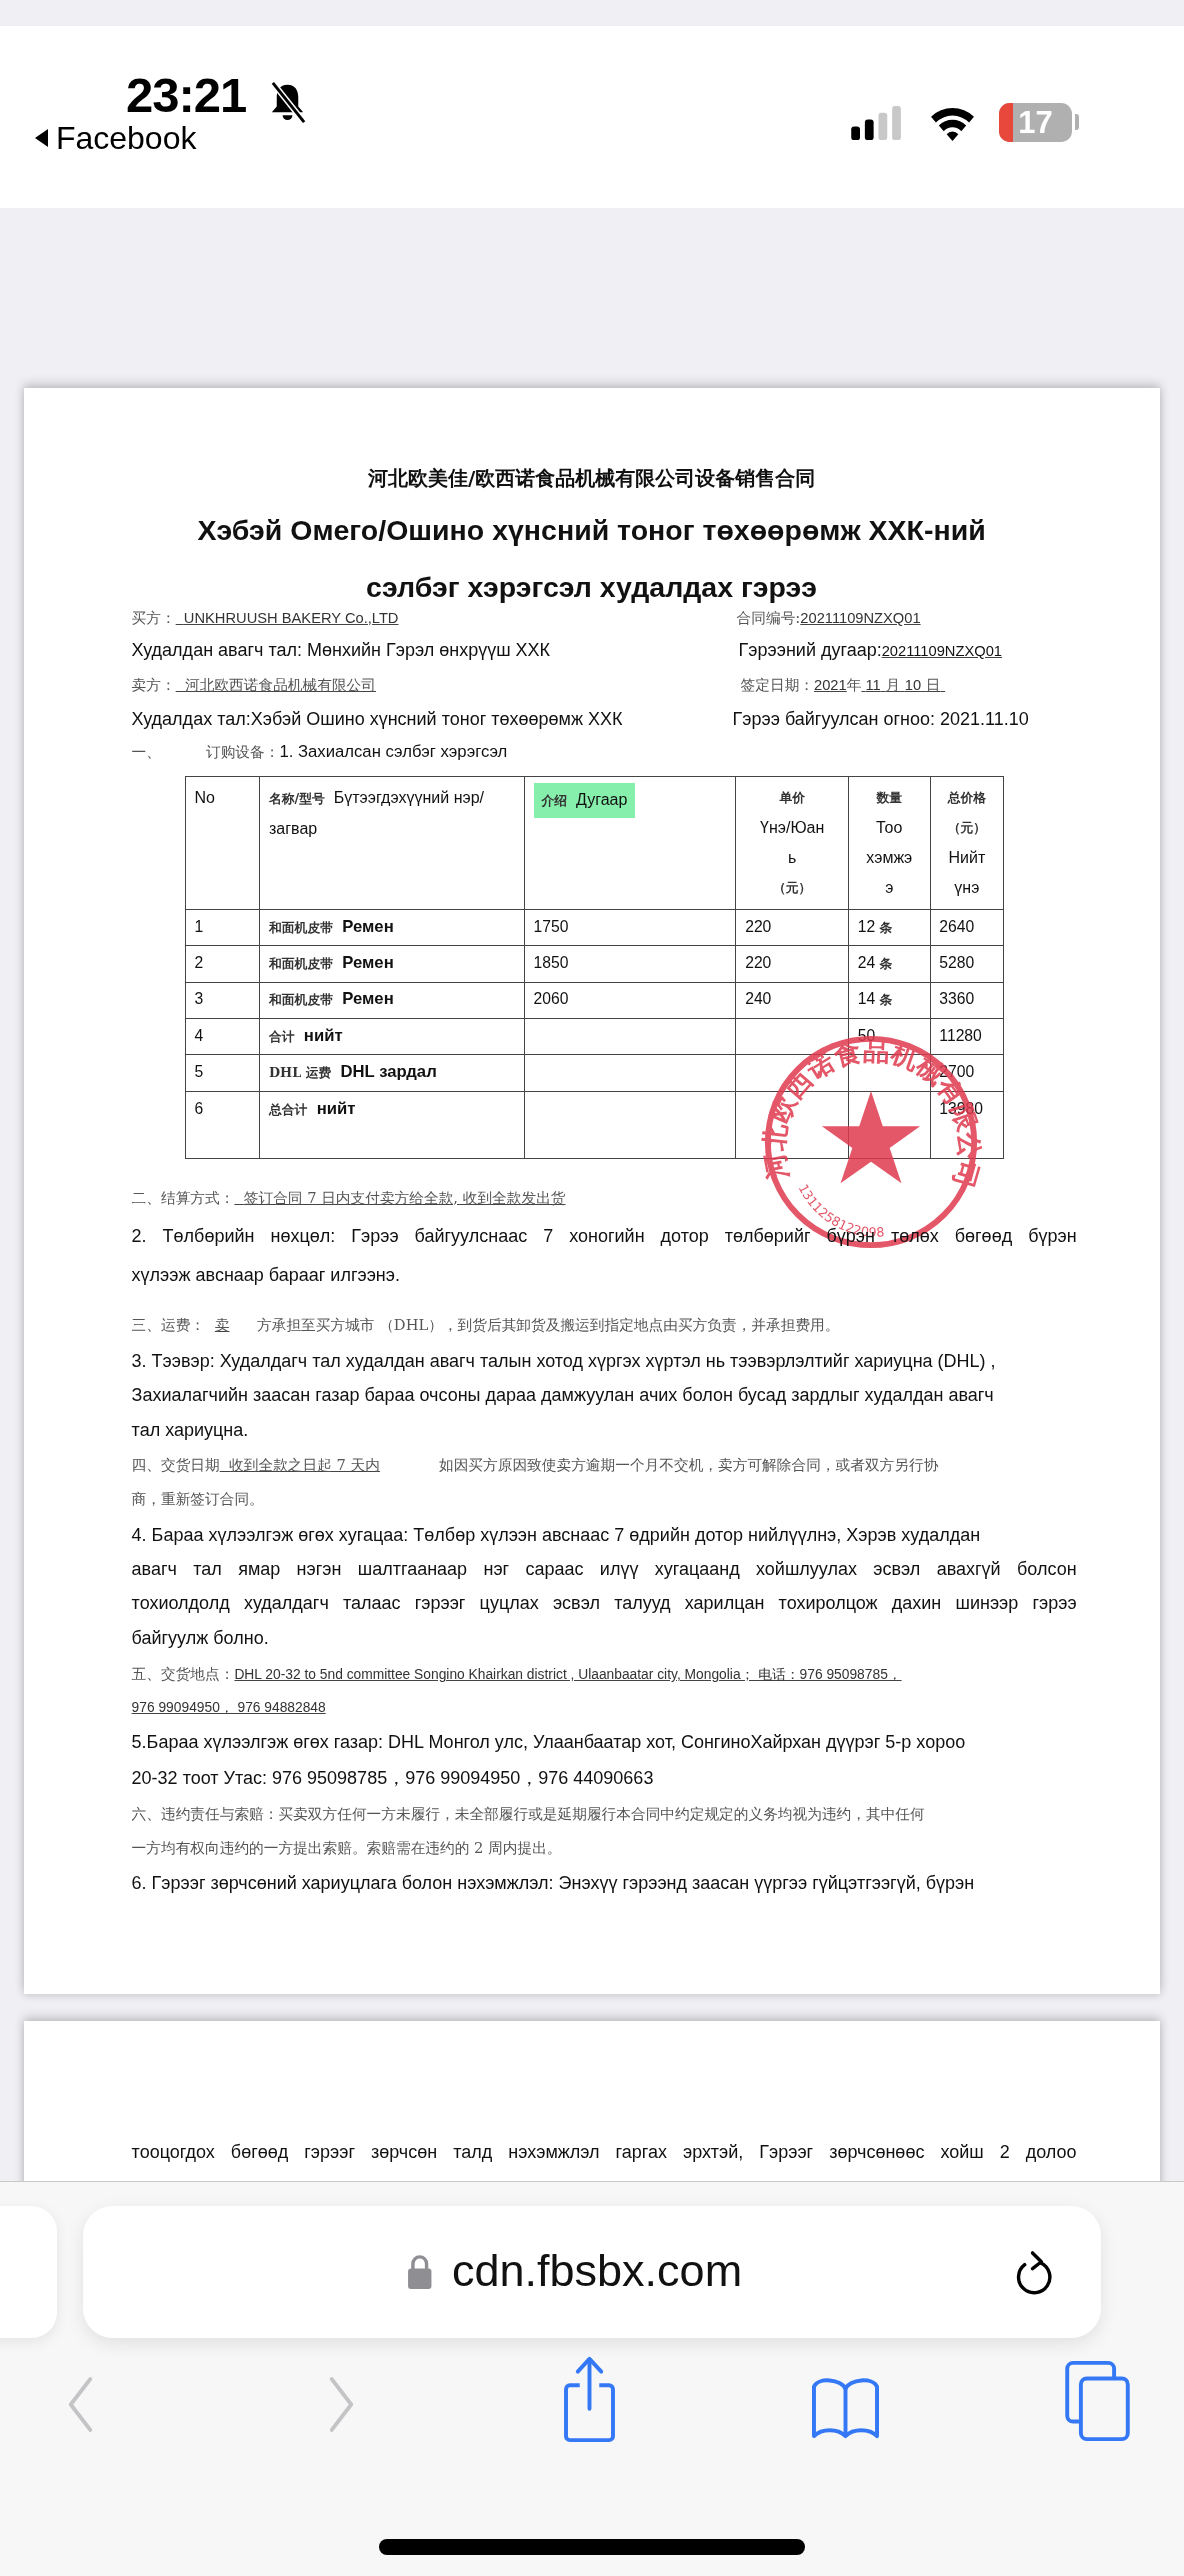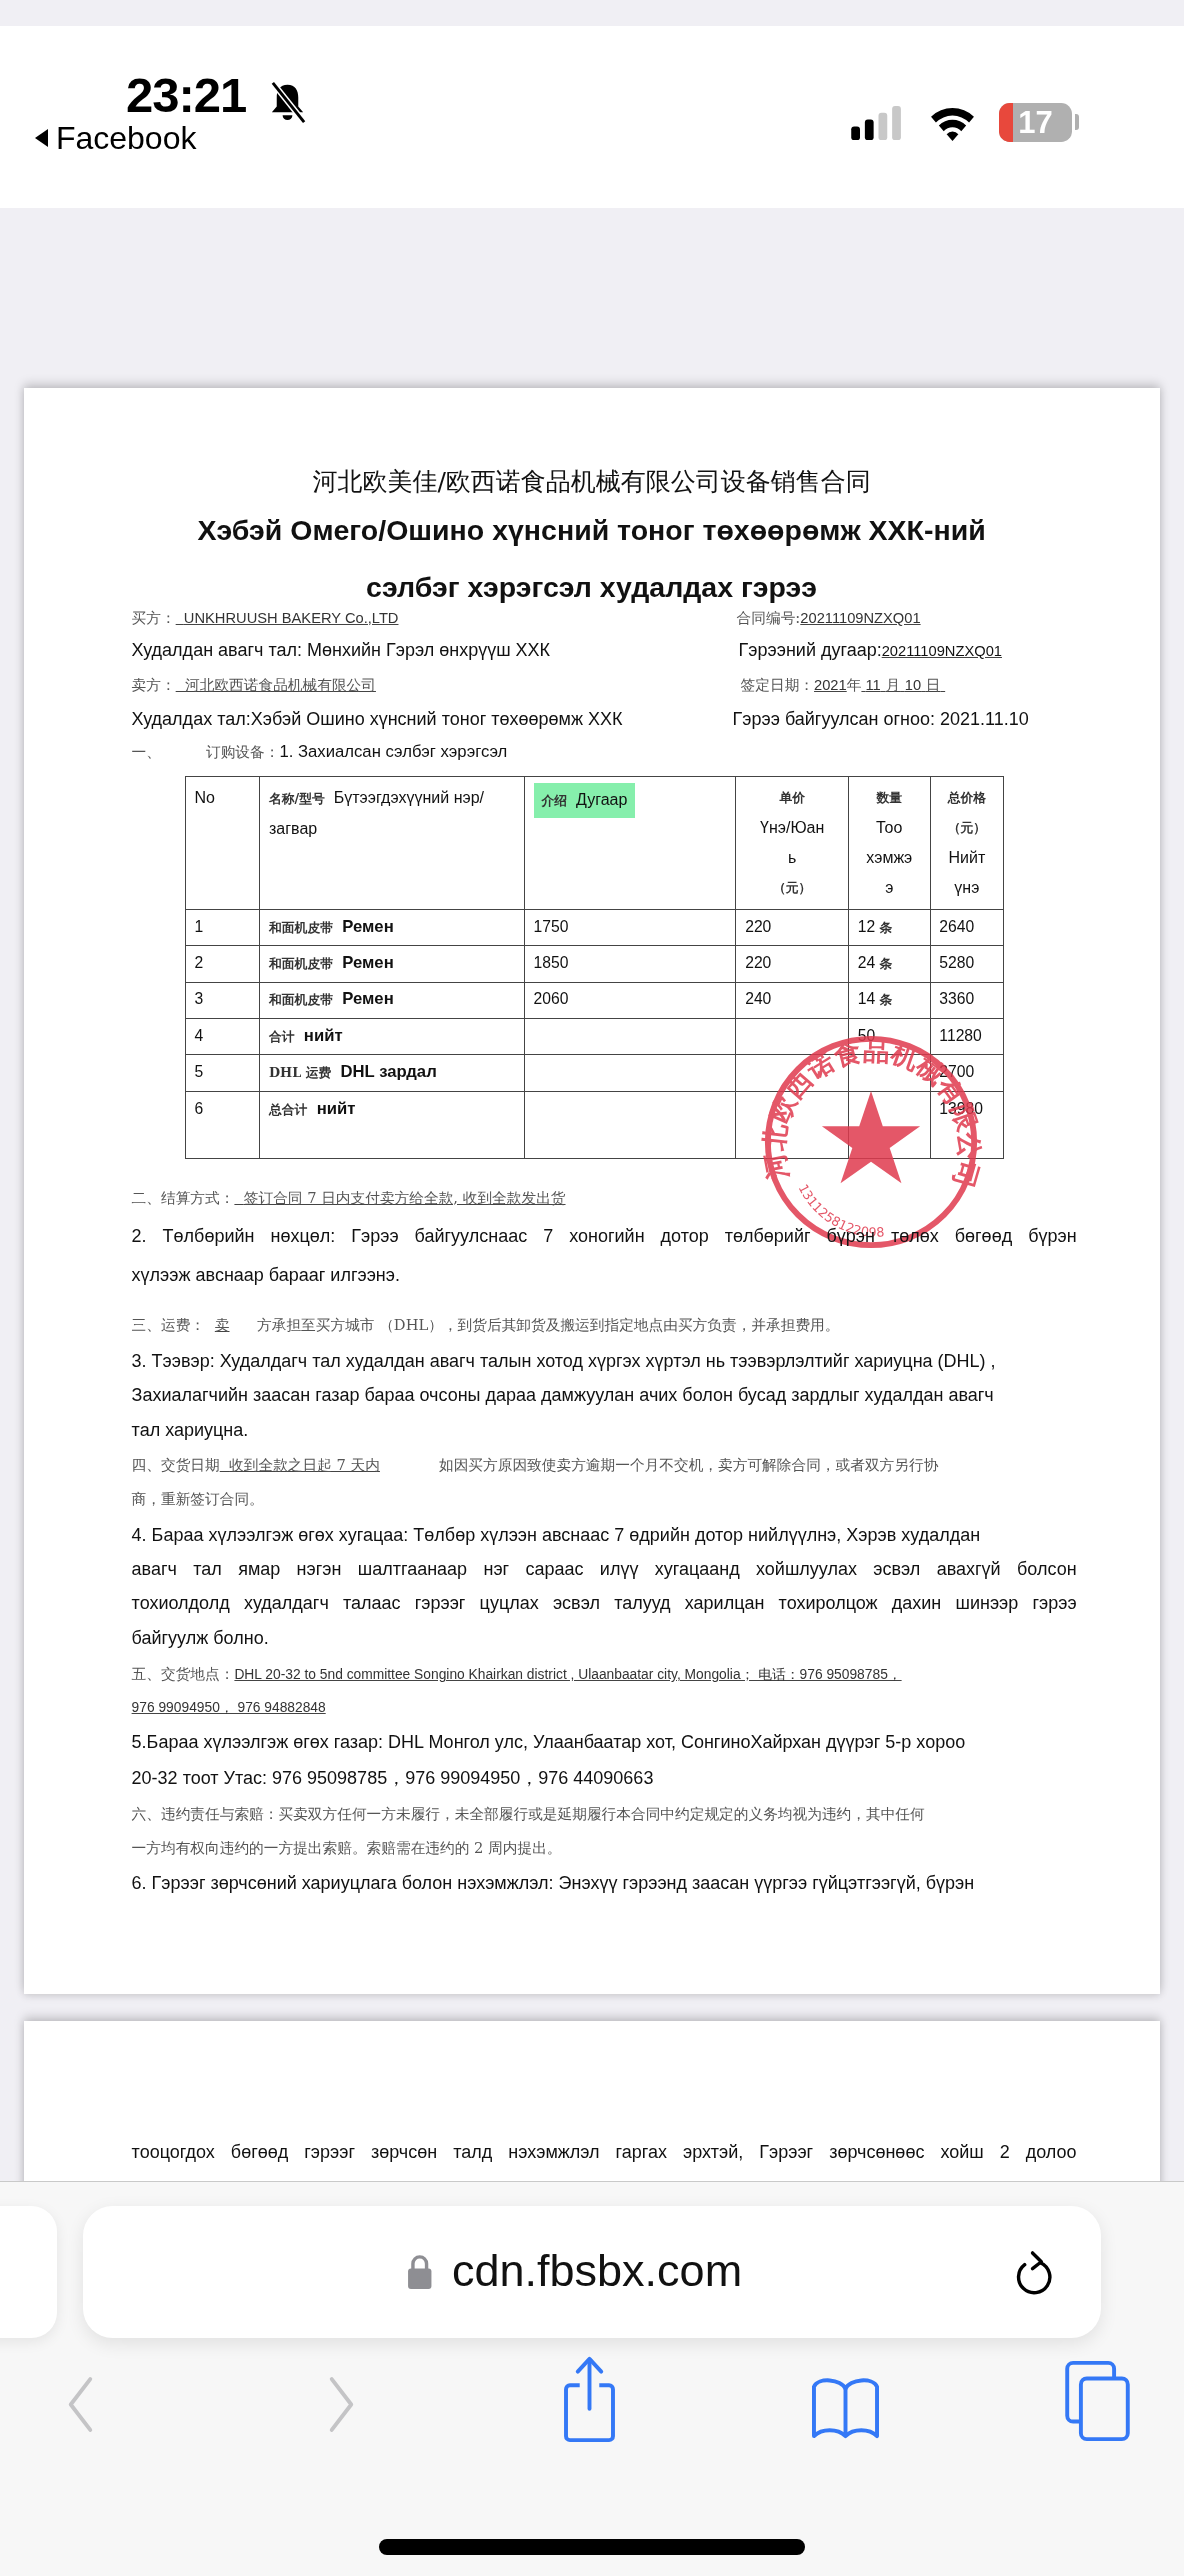--- a/index.html
+++ b/index.html
@@ -36,21 +36,21 @@
   .page {
     position:absolute; left:23.6px; width:1136px; background:#fff;
     box-shadow:0 -3.9px 9.8px rgba(0,0,0,0.18), 0 2px 7.9px rgba(0,0,0,0.12);
   }
   .page1 { top:388px; height:1606px; }
   .page2 { top:2021px; height:295px; }
 
   .doc { position:absolute; left:0; top:0; width:1136px; }
   .t-cn {
     position:absolute; left:0; width:1136px; top:77px; text-align:center;
-    font-family:"DejaVu Sans",sans-serif; font-size:25px; color:#111;
+    font-family:"DejaVu Sans",sans-serif; font-size:20px; color:#111;font-weight:bold;
   }
   .t-mn1, .t-mn2 {
     position:absolute; left:0; width:1136px; text-align:center; font-weight:bold; font-size:28.5px; color:#111;
   }
   .t-mn1 { top:126px; }
   .t-mn2 { top:183px; }
 
   .ln { position:absolute; white-space:nowrap; color:#111; }
   .cn-sm { font-family:"DejaVu Serif",serif; font-size:14.7px; color:#555; }
   .mn { font-size:18px; }

